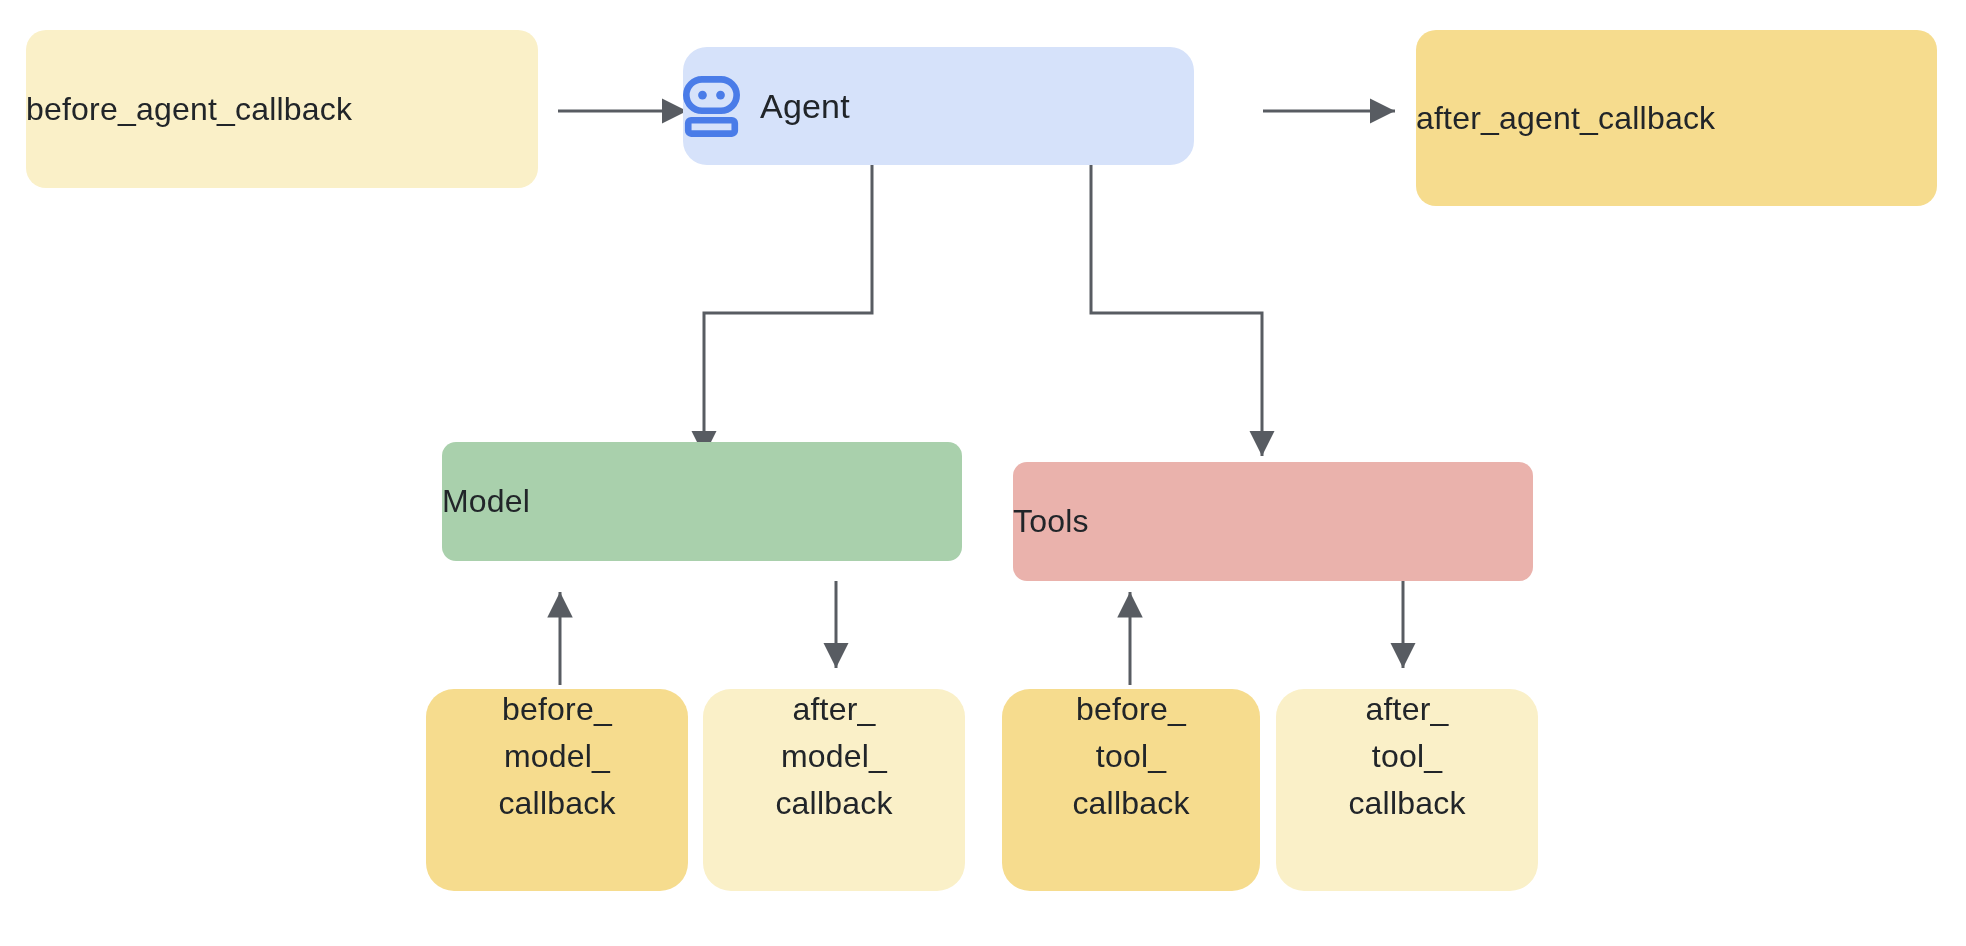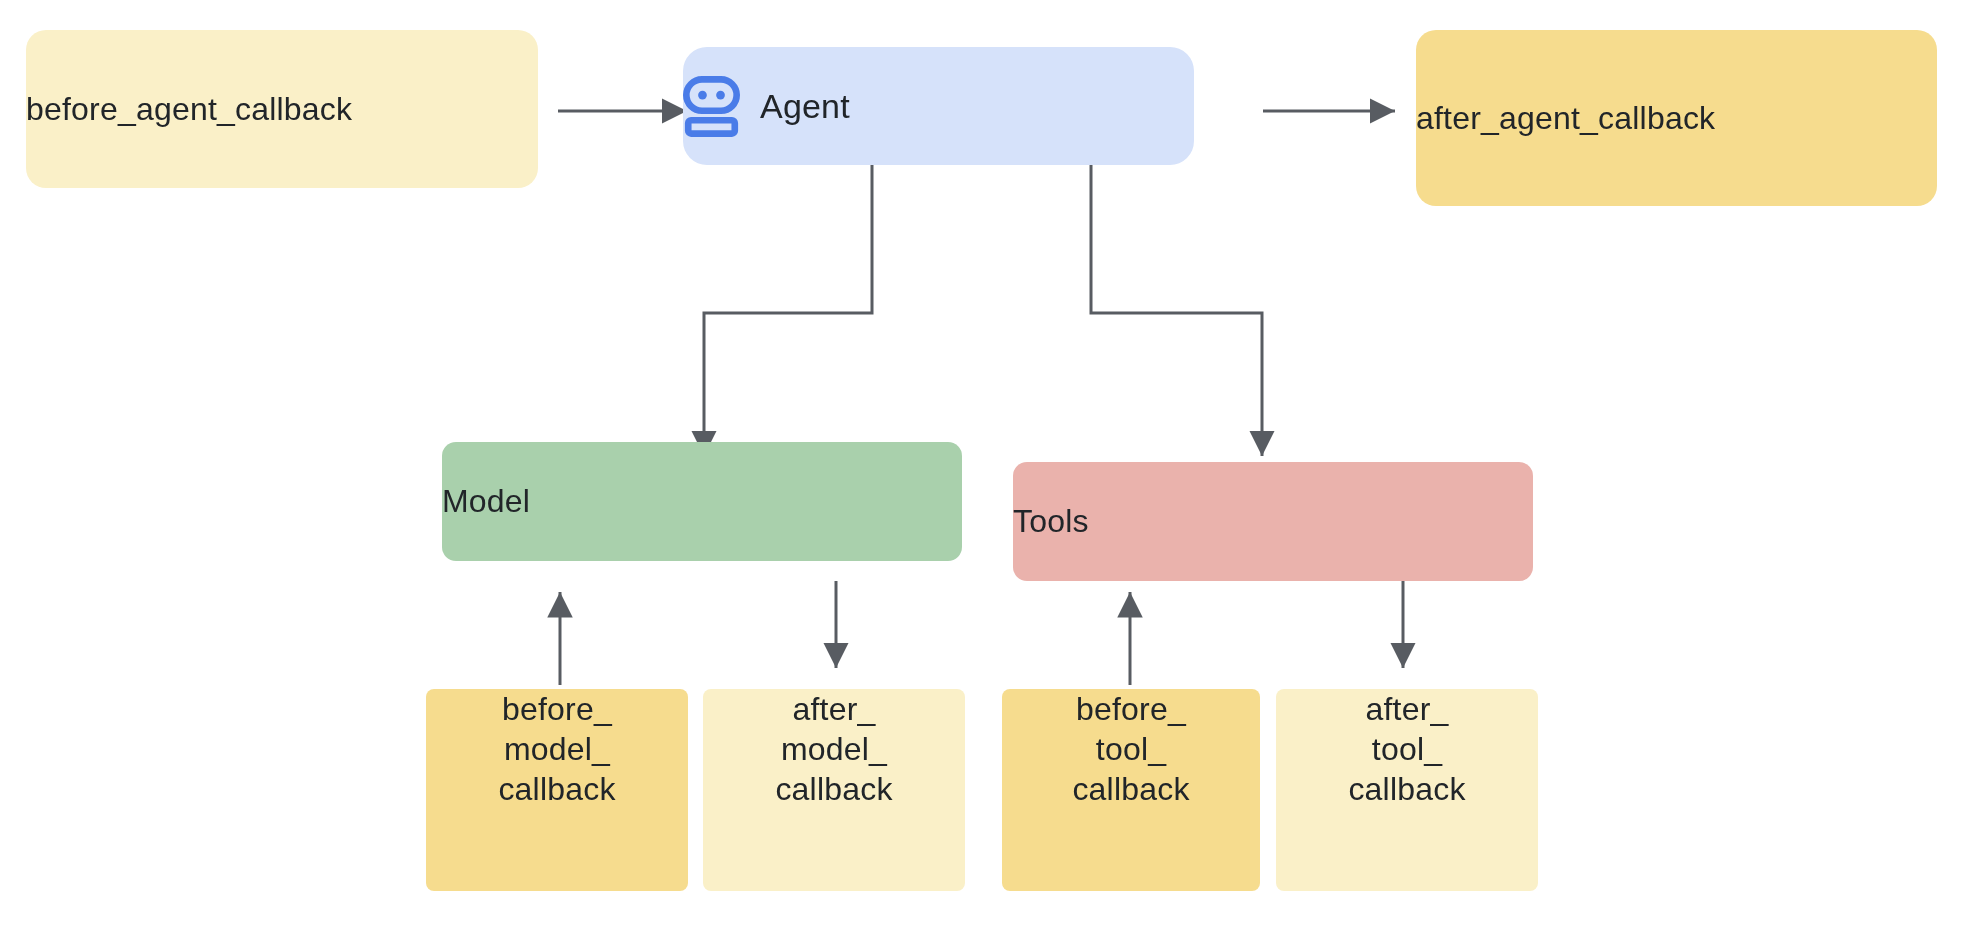--- a/index.html
+++ b/index.html
@@ -15,21 +15,21 @@
     color:var(--text);font-size:32px;letter-spacing:0.2px;text-align:center;
   }
   .node .lbl{white-space:nowrap;}
 
   #before-agent{left:26px;top:30px;width:512px;height:158px;background:var(--cream);border-radius:20px;}
   #agent{left:683px;top:47px;width:511px;height:118px;background:var(--blue);border-radius:24px;gap:20px;font-size:34px;}
   #after-agent{left:1416px;top:30px;width:521px;height:176px;background:var(--yellow);border-radius:20px;}
   #model{left:442px;top:442px;width:520px;height:119px;background:var(--green);border-radius:14px;}
   #tools{left:1006px;top:462px;width:520px;height:119px;background:var(--pink);border-radius:14px;margin-left:7px;}
 
-  .callback-sm{width:262px;height:202px;border-radius:8px;flex-direction:column;line-height:40px;font-size:32px;}
+  .callback-sm{width:262px;height:202px;border-radius:28px;flex-direction:column;line-height:40px;font-size:32px;gap:7px;}
   #before-model{left:426px;top:689px;background:var(--yellow);}
   #after-model{left:703px;top:689px;background:var(--cream);}
   #before-tool{left:1002px;top:689px;width:258px;background:var(--yellow);}
   #after-tool{left:1276px;top:689px;background:var(--cream);}
   .callback-sm span{display:block;}
 
   #edges{position:absolute;left:0;top:0;width:1966px;height:946px;pointer-events:none;}
   .edge{stroke:var(--arrow);stroke-width:3;fill:none;}
   .arrowhead{fill:var(--arrow);}
 

